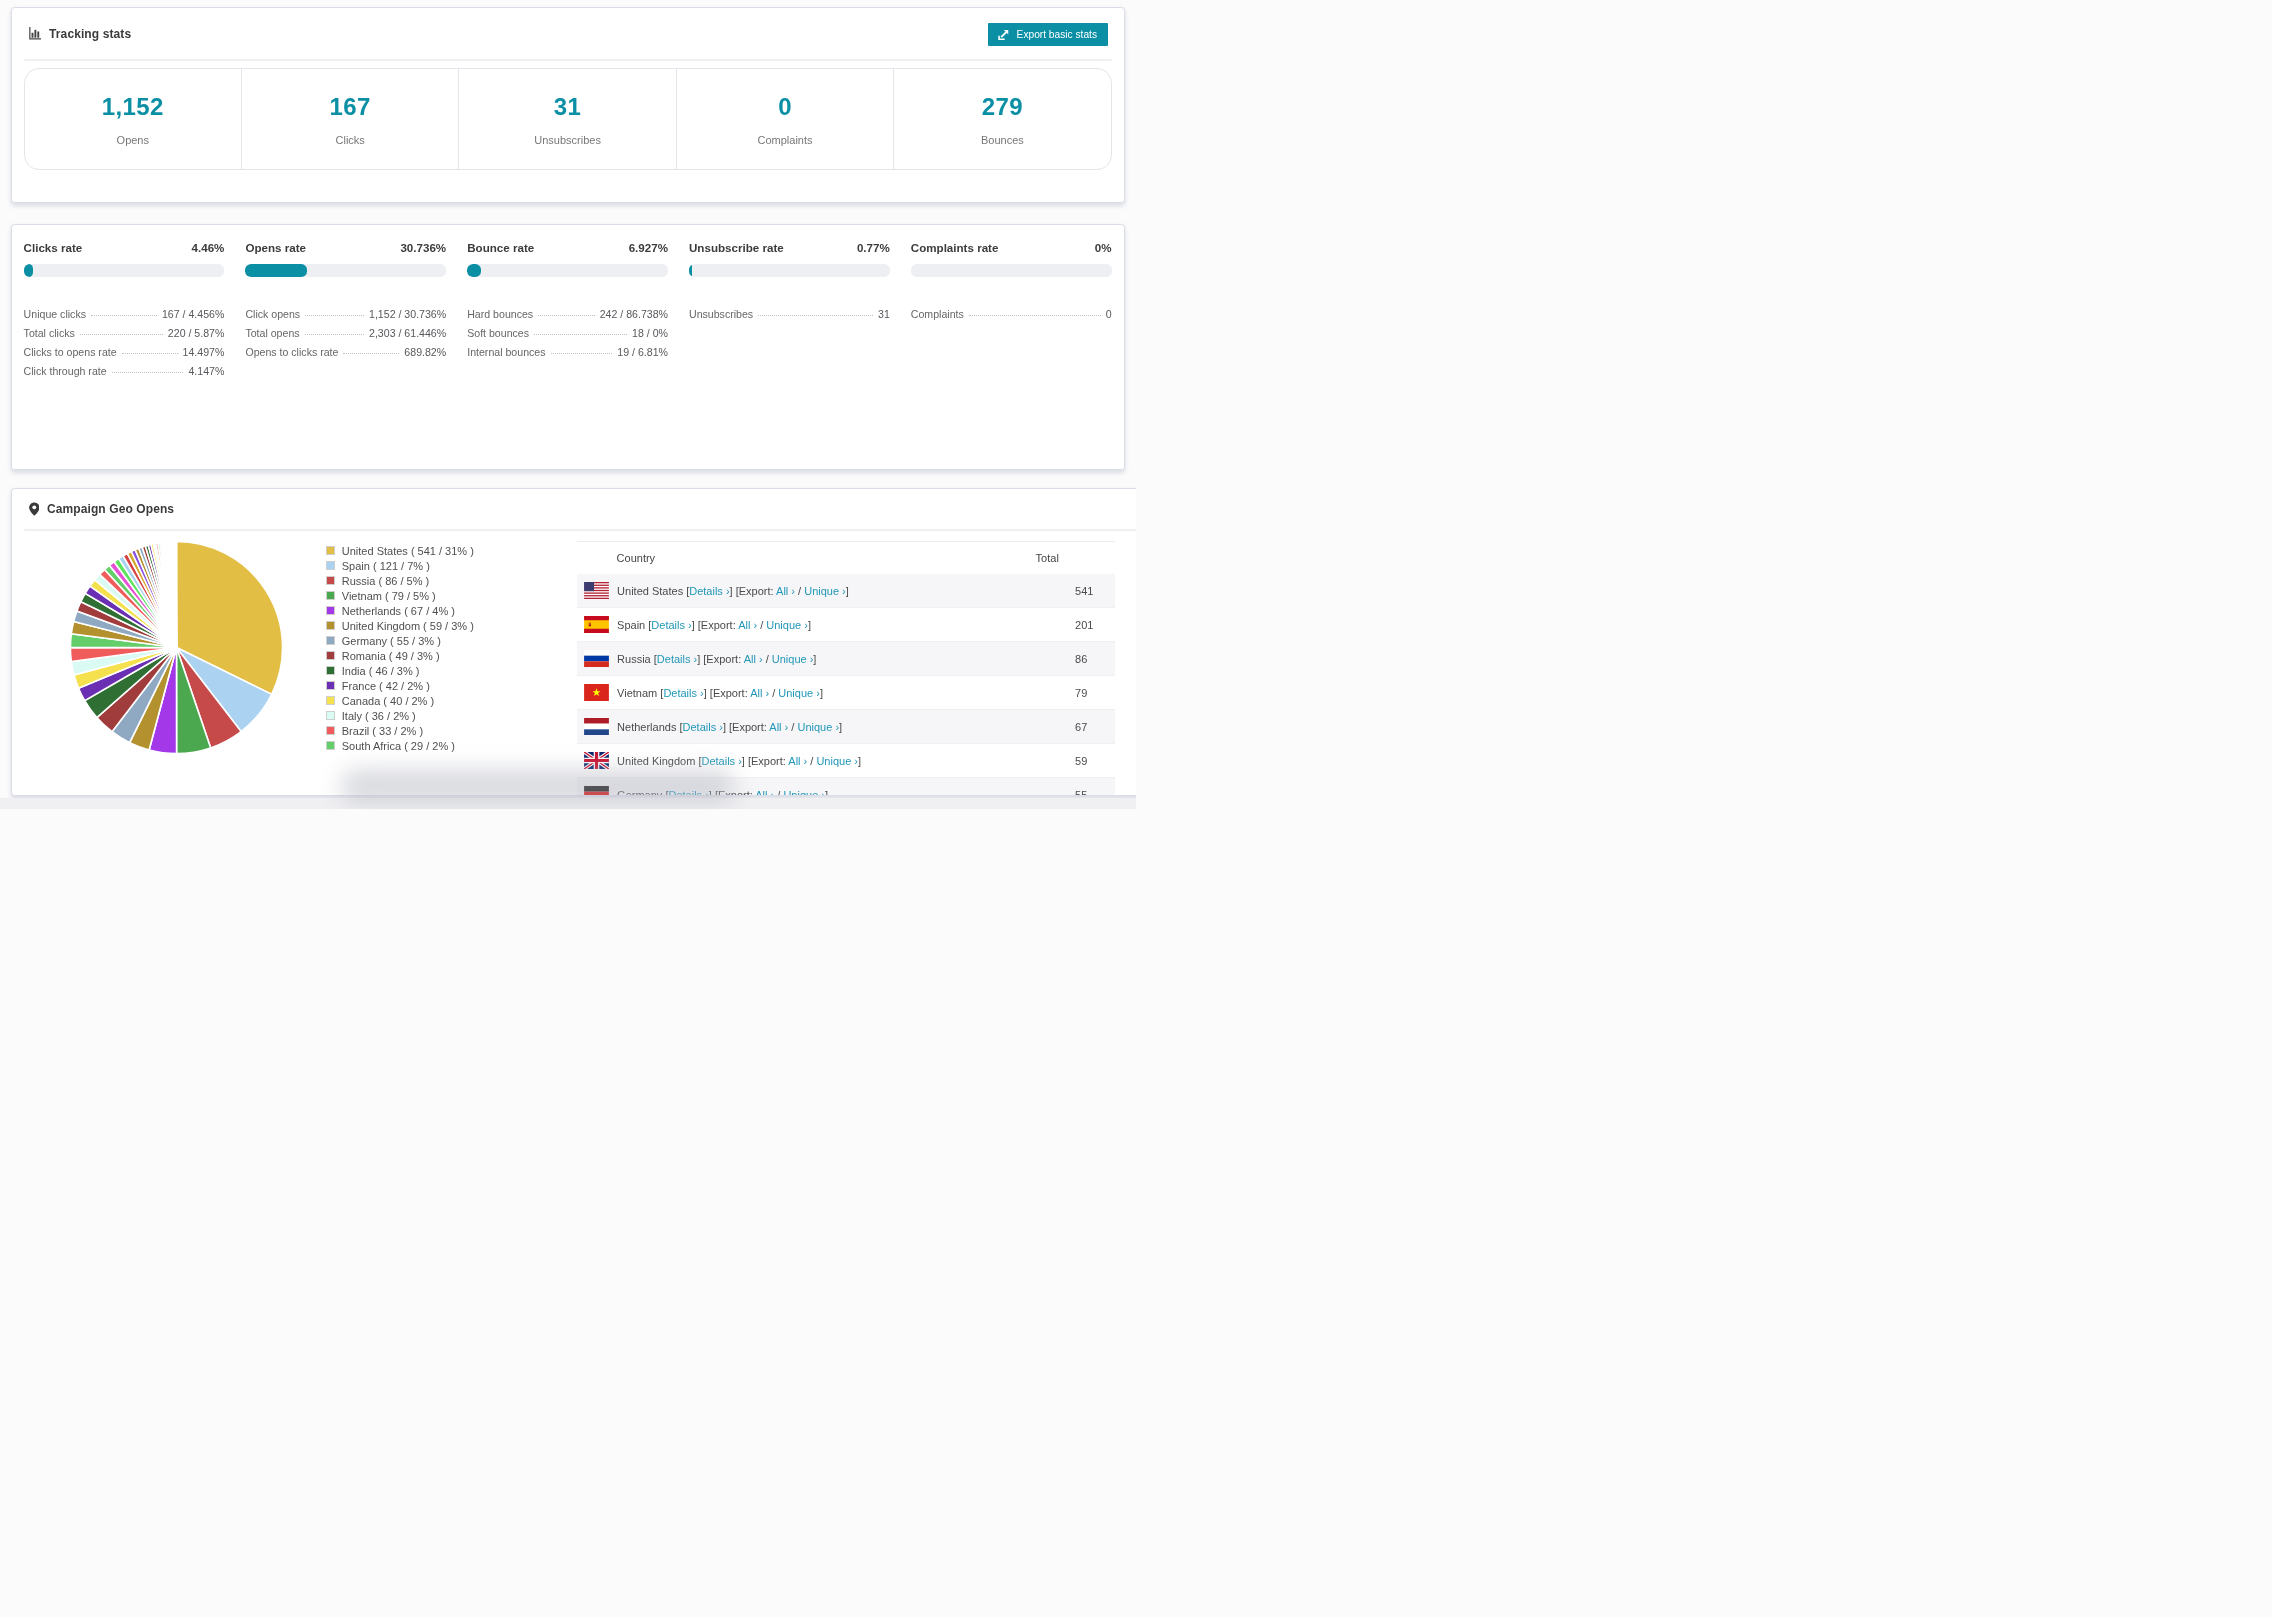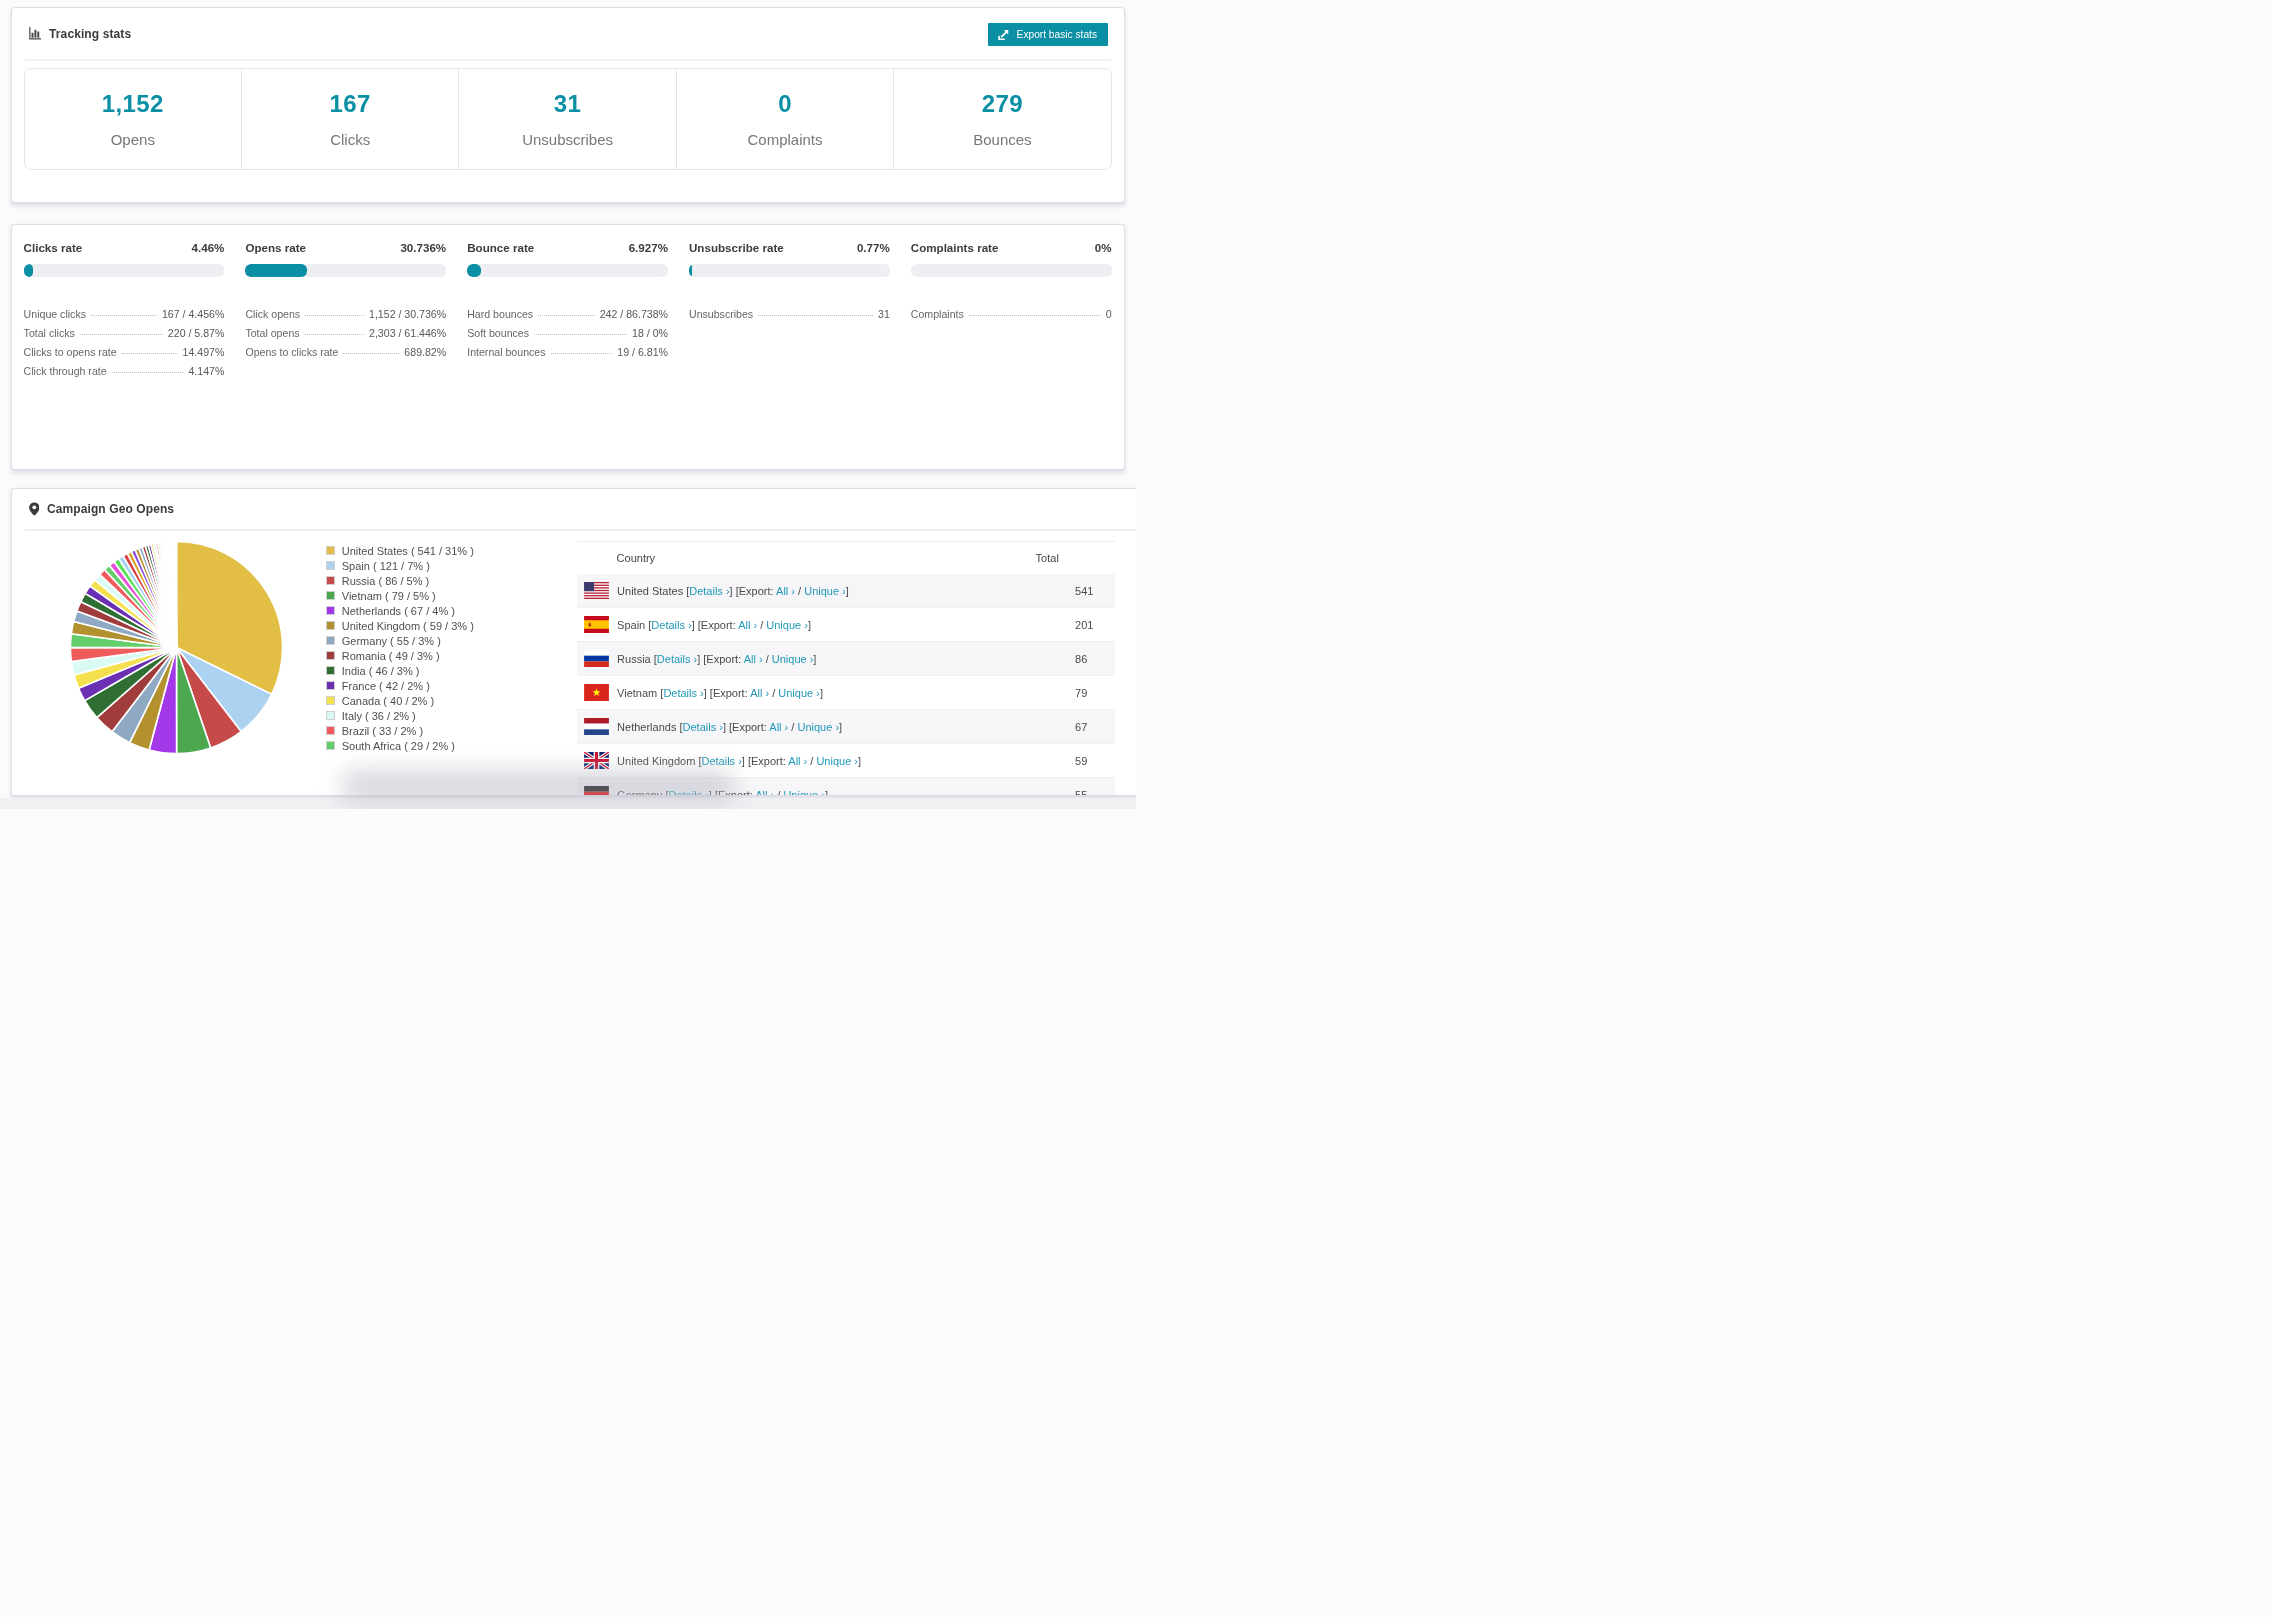--- a/index.html
+++ b/index.html
@@ -27,26 +27,26 @@
   .export-btn {
     position:absolute; right:16px; top:15px; height:23px;
     display:flex; align-items:center; gap:6.4px; padding:0 10.6px;
     background:#0a8fa5; color:#fff; border:none; border-radius:1px;
     font-family:inherit; font-size:10.2px; cursor:pointer;
   }
 
   
   #summary-strip {
     position:absolute; left:12px; right:12px; top:60px; height:102px;
-    border:0.7px solid #e3e5ea; border-radius:7px; display:flex; background:#fff;
+    border:0.7px solid #e3e5ea; border-radius:15px; display:flex; background:#fff;
   }
   .sum-cell { flex:1; display:flex; flex-direction:column; align-items:center; justify-content:center; border-right:0.7px solid #e3e5ea; }
   .sum-cell:last-child { border-right:none; }
   .sum-value { font-size:24px; font-weight:700; color:#0a8fa5; letter-spacing:0.4px; }
-  .sum-label { margin-top:13px; font-size:15px; color:#777; }
+  .sum-label { margin-top:13px; font-size:11px; color:#777; }
 
   
   #rates-grid {
     padding:15.5px 12px 0; display:grid;
     grid-template-columns:repeat(5, 1fr); column-gap:21px; row-gap:21px;
   }
   .rate-head { display:flex; justify-content:space-between; align-items:baseline; font-size:11.6px; font-weight:700; color:#3c3c3c; height:15px; }
   .bar { margin-top:8.5px; height:12.7px; background:#edeff3; border-radius:5.6px; overflow:hidden; }
   .bar-fill { height:100%; background:#0a8fa5; border-radius:5.6px; }
   .rate-rows { margin-top:24px; }

